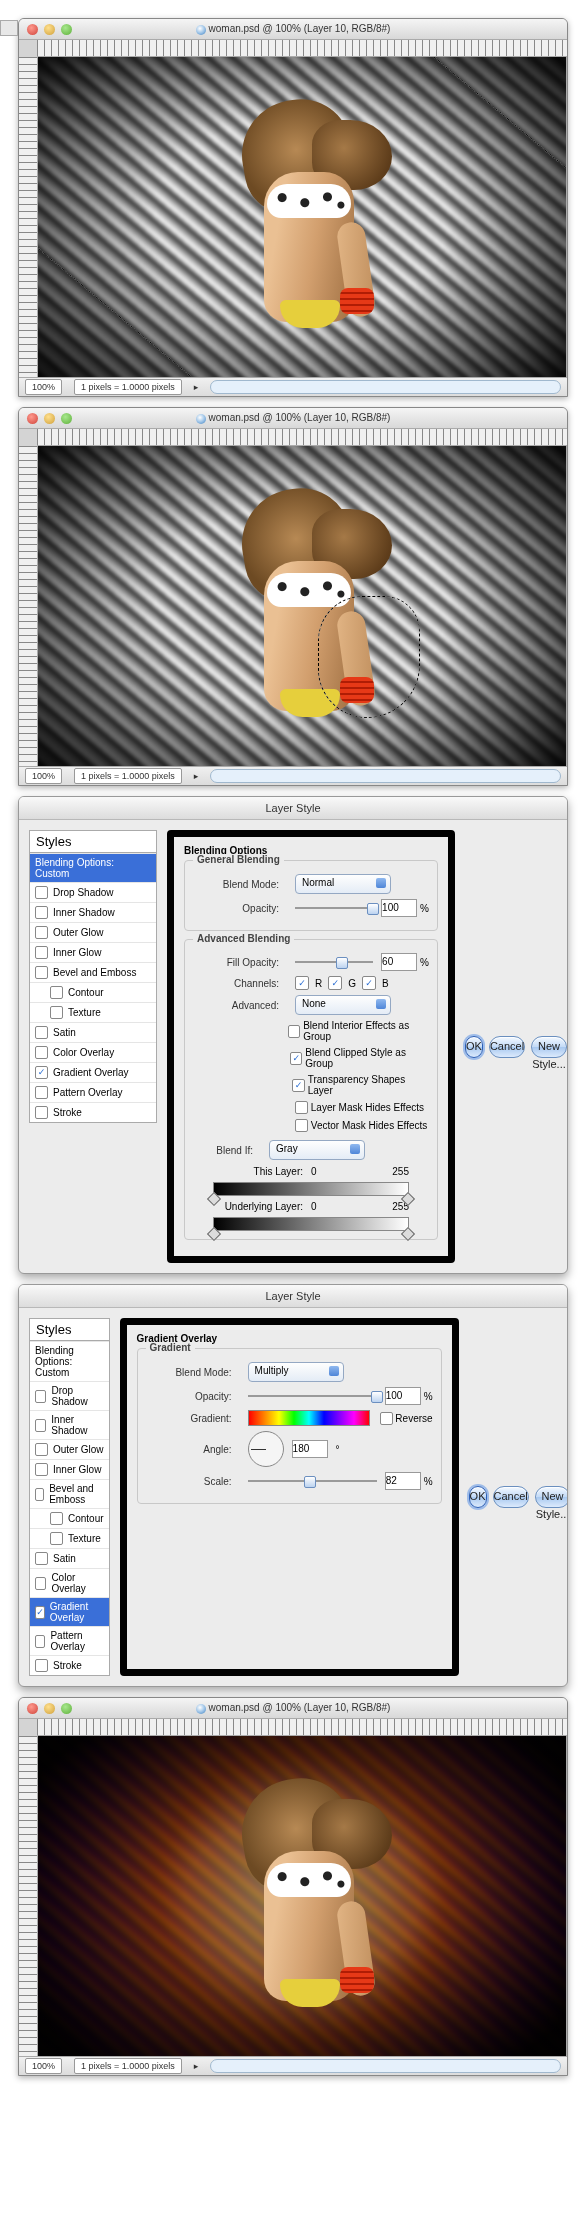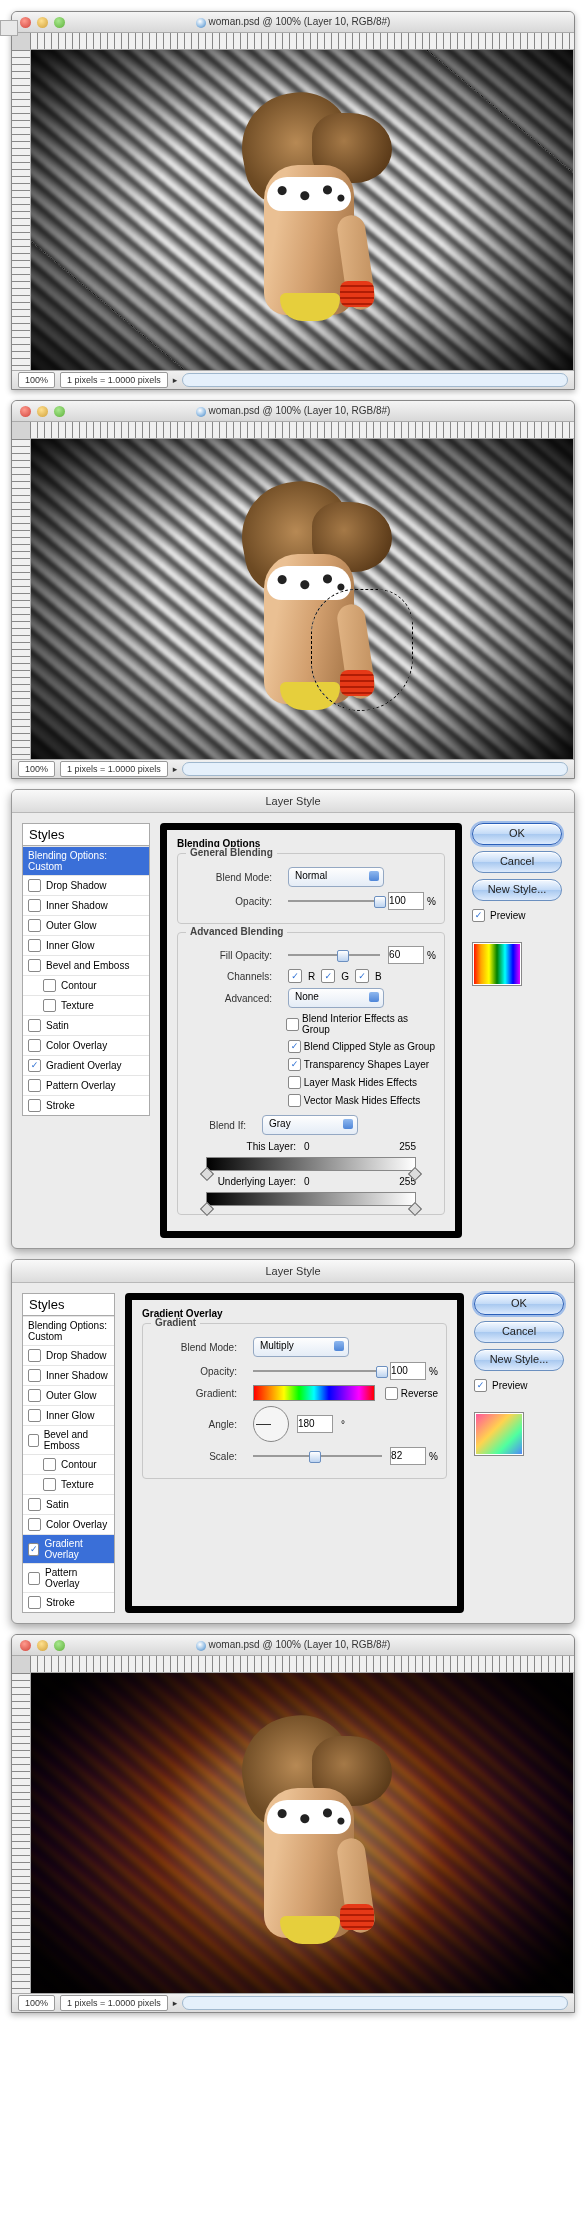--- a/index.html
+++ b/index.html
@@ -1,16 +1,16 @@
 <!DOCTYPE html>
 <html><head>
 <meta charset="utf-8">
 <style>
 body{margin:0;background:#fff;font-family:"Lucida Grande",Arial,sans-serif;font-size:10px;color:#000;width:586px}
-.stack{display:flex;flex-direction:column;padding:11px;gap:10px}
+.stack{display:flex;flex-direction:column;padding:18px;gap:10px}
 .doc-window{background:#d4d4d4;border:1px solid #888;border-radius:6px 6px 0 0;box-shadow:0 2px 6px rgba(0,0,0,.3);overflow:hidden}
 .titlebar{height:20px;background:linear-gradient(#f5f5f5,#d8d8d8);display:flex;align-items:center;border-bottom:1px solid #aaa;position:relative}
 .traffic{display:flex;gap:6px;margin-left:8px}
 .tl{width:11px;height:11px;border-radius:50%}
 .tl.r{background:radial-gradient(circle at 40% 35%,#ff9a8e,#d0433a)}
 .tl.y{background:radial-gradient(circle at 40% 35%,#ffe08e,#d0a03a)}
 .tl.g{background:radial-gradient(circle at 40% 35%,#a8e88e,#5eb03a)}
 .title{position:absolute;left:0;right:0;text-align:center;color:#333;font-size:10px}
 .gem{display:inline-block;width:10px;height:10px;background:radial-gradient(circle at 40% 35%,#fff,#9fc5e8 50%,#3b7dbd);border-radius:50%;vertical-align:middle;margin-right:3px}
 .ruler-corner{position:absolute;left:0;top:20px;width:18px;height:16px;background:#e8e8e8;border:1px solid #aaa;box-sizing:border-box}
@@ -25,21 +25,21 @@
 .subject .hair{position:absolute;width:110px;height:110px;left:40px;top:8px;background:radial-gradient(circle at 50% 45%,#b78954,#6d4a23 70%);border-radius:55% 50% 60% 40%;transform:rotate(-10deg)}
 .subject .hair2{position:absolute;width:80px;height:70px;left:110px;top:28px;background:radial-gradient(circle at 40% 40%,#a57947,#5d3c1a 75%);border-radius:40% 60% 55% 45%}
 .subject .torso{position:absolute;left:62px;top:80px;width:90px;height:150px;background:linear-gradient(100deg,#eac093 20%,#d29f6e 55%,#9e6f42);border-radius:34px 30px 22px 22px}
 .subject .top{position:absolute;left:65px;top:92px;width:84px;height:34px;border-radius:20px 20px 14px 14px;background:#fff;background-image:radial-gradient(circle at 18% 40%,#222 4px,transparent 5px),radial-gradient(circle at 45% 55%,#222 4px,transparent 5px),radial-gradient(circle at 72% 38%,#222 4px,transparent 5px),radial-gradient(circle at 88% 62%,#222 3px,transparent 4px)}
 .subject .bottom{position:absolute;left:78px;top:208px;width:60px;height:28px;background:#e6cf3c;border-radius:10px 10px 40px 40px}
 .subject .arm{position:absolute;left:140px;top:130px;width:28px;height:95px;background:linear-gradient(100deg,#e2b585,#c08f5e);border-radius:14px;transform:rotate(-8deg)}
 .subject .bangles{position:absolute;left:138px;top:196px;width:34px;height:26px;background:repeating-linear-gradient(180deg,#e63917 0 4px,#b01d05 4px 6px);border-radius:8px}
 .marquee{position:absolute;border:1px dashed #fff;outline:1px dashed #000;outline-offset:-1px}
 .canvas.dark .streaks::before{background:radial-gradient(circle at 50% 50%,rgba(255,230,140,.55),rgba(255,100,20,.35) 30%,rgba(120,0,120,.25) 55%,transparent 70%),repeating-linear-gradient(40deg,rgba(255,190,0,.6) 0 2px,rgba(200,40,0,.4) 2px 6px,rgba(60,0,120,.4) 6px 11px,rgba(0,0,0,0) 11px 16px);filter:blur(3px)}
 .canvas.dark .streaks::after{background:radial-gradient(ellipse at 50% 50%,transparent 24%,rgba(0,0,0,.97) 65%)}
-.statusbar{height:18px;background:linear-gradient(#f0f0f0,#dcdcdc);border-top:1px solid #aaa;display:flex;align-items:center;padding:0 6px;gap:5px;font-size:9px;color:#333}
+.statusbar{height:18px;background:linear-gradient(#f0f0f0,#dcdcdc);border-top:1px solid #aaa;display:flex;align-items:center;padding:0 6px;gap:12px;font-size:9px;color:#333}
 .sb-field{height:14px;line-height:14px;padding:0 6px;background:#fff;border:1px solid #999;border-radius:2px}
 .sb-scroll{flex:1;height:12px;background:#e5f0fb;border:1px solid #a0b8ce;border-radius:7px}
 
 
 .dialog{background:#ececec;border:1px solid #999;border-radius:6px;box-shadow:0 4px 10px rgba(0,0,0,.35);overflow:hidden}
 .dlg-title{height:22px;background:linear-gradient(#f9f9f9,#dcdcdc);text-align:center;line-height:22px;font-size:11px;color:#333;border-bottom:1px solid #b8b8b8}
 .dlg-body{display:flex;padding:10px;gap:10px}
 .styles-col{width:128px}
 .styles-head{background:#fff;border:1px solid #aaa;padding:3px 6px;font-size:13px}
 .styles-list{border:1px solid #aaa;border-top:none;background:#fff}
@@ -60,21 +60,21 @@
 .slider .track{position:absolute;left:0;right:0;top:6px;height:2px;background:#9a9a9a}
 .slider .thumb{position:absolute;top:2px;width:10px;height:10px;background:linear-gradient(#fff,#bcd3f0);border:1px solid #6b8fc0;border-radius:2px;transform:translateX(-50%)}
 .num{width:34px;height:16px;border:1px solid #999;background:#fff;text-align:left;line-height:16px;font-size:10px}
 .pct{margin-left:3px}
 .ch-row{display:flex;gap:6px;align-items:center}
 .ch-row .cb{width:12px;height:12px}
 .ramp{margin-top:6px;margin-left:20px;margin-right:20px}
 .ramp-row{display:flex;align-items:center;gap:8px;margin:5px 0;font-size:10px}
 .ramp-bar{flex:1;height:12px;background:linear-gradient(to right,#000,#fff);border:1px solid #888;position:relative}
 .ramp-bar .h{position:absolute;top:11px;width:8px;height:8px;background:#dcdcdc;border:1px solid #666;transform:translateX(-50%) rotate(45deg)}
-.right-col{width:92px;display:flex;flex-direction:column;gap:6px;}
+.right-col{width:92px;display:flex;flex-direction:row;gap:6px;align-items:center}
 .aqua-btn{width:88px;height:20px;border-radius:11px;border:1px solid #6a8fbf;background:linear-gradient(#f4f9ff,#c4dbf7 48%,#a9c9f0 52%,#dceafc);font-size:11px;color:#222;text-align:center;line-height:18px;box-shadow:inset 0 1px 0 rgba(255,255,255,.8)}
 .aqua-btn.def{border-color:#2a5fb8;box-shadow:0 0 0 2px rgba(80,140,230,.5),inset 0 1px 0 rgba(255,255,255,.9)}
 .prev-row{display:flex;align-items:center;gap:5px;font-size:10px;margin-top:2px}
 .swatch{width:48px;height:42px;margin-top:14px;border:1px solid #888;box-shadow:inset 0 0 0 1px #fff;background:linear-gradient(to right,red,orange,yellow,green,cyan,blue,magenta)}
 .swatch.sg{background:linear-gradient(135deg,#ff4fa0,#ffd34f 40%,#4fffa0 70%,#4f80ff)}
 .angle{display:flex;align-items:center;gap:8px}
 .angle .dial{width:34px;height:34px;border:1px solid #888;border-radius:50%;background:#f5f5f5;position:relative}
 .angle .dial::after{content:"";position:absolute;left:50%;top:50%;width:15px;height:1px;background:#333;transform-origin:left center;transform:rotate(180deg)}
 .grad-bar{width:120px;height:14px;border:1px solid #888;background:linear-gradient(to right,red,#ff8000,#ffff00,#00ff00,#00ffff,#0000ff,#8000ff,#ff00ff,red)}
 </style>

